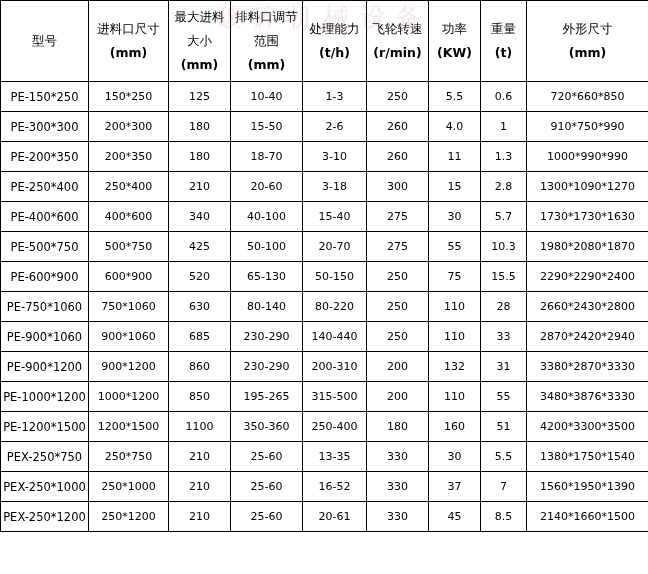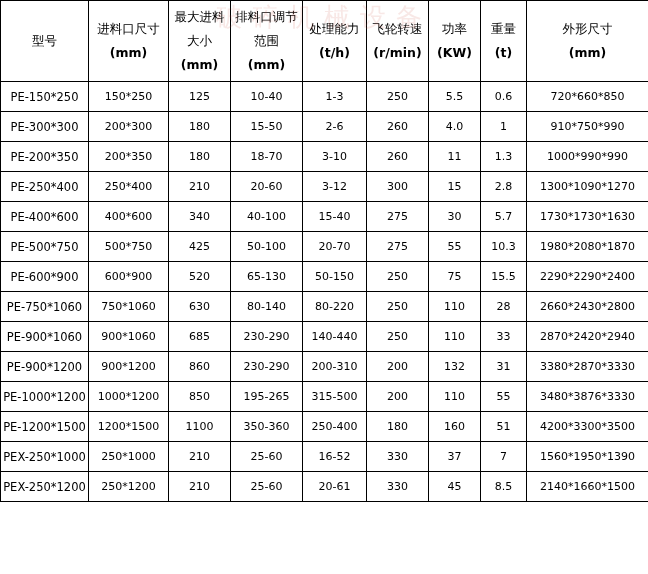--- a/index.html
+++ b/index.html
@@ -167,21 +167,21 @@
           <td>260</td>
           <td>11</td>
           <td>1.3</td>
           <td>1000*990*990</td>
         </tr>
         <tr>
           <td class="model">PE-250*400</td>
           <td>250*400</td>
           <td>210</td>
           <td>20-60</td>
-          <td>3-12</td>
+          <td>3-18</td>
           <td>300</td>
           <td>15</td>
           <td>2.8</td>
           <td>1300*1090*1270</td>
         </tr>
         <tr>
           <td class="model">PE-400*600</td>
           <td>400*600</td>
           <td>340</td>
           <td>40-100</td>
@@ -262,20 +262,31 @@
           <td>1200*1500</td>
           <td>1100</td>
           <td>350-360</td>
           <td>250-400</td>
           <td>180</td>
           <td>160</td>
           <td>51</td>
           <td>4200*3300*3500</td>
         </tr>
         <tr>
+          <td class="model">PEX-250*750</td>
+          <td>250*750</td>
+          <td>210</td>
+          <td>25-60</td>
+          <td>13-35</td>
+          <td>330</td>
+          <td>30</td>
+          <td>5.5</td>
+          <td>1380*1750*1540</td>
+        </tr>
+        <tr>
           <td class="model">PEX-250*1000</td>
           <td>250*1000</td>
           <td>210</td>
           <td>25-60</td>
           <td>16-52</td>
           <td>330</td>
           <td>37</td>
           <td>7</td>
           <td>1560*1950*1390</td>
         </tr>

